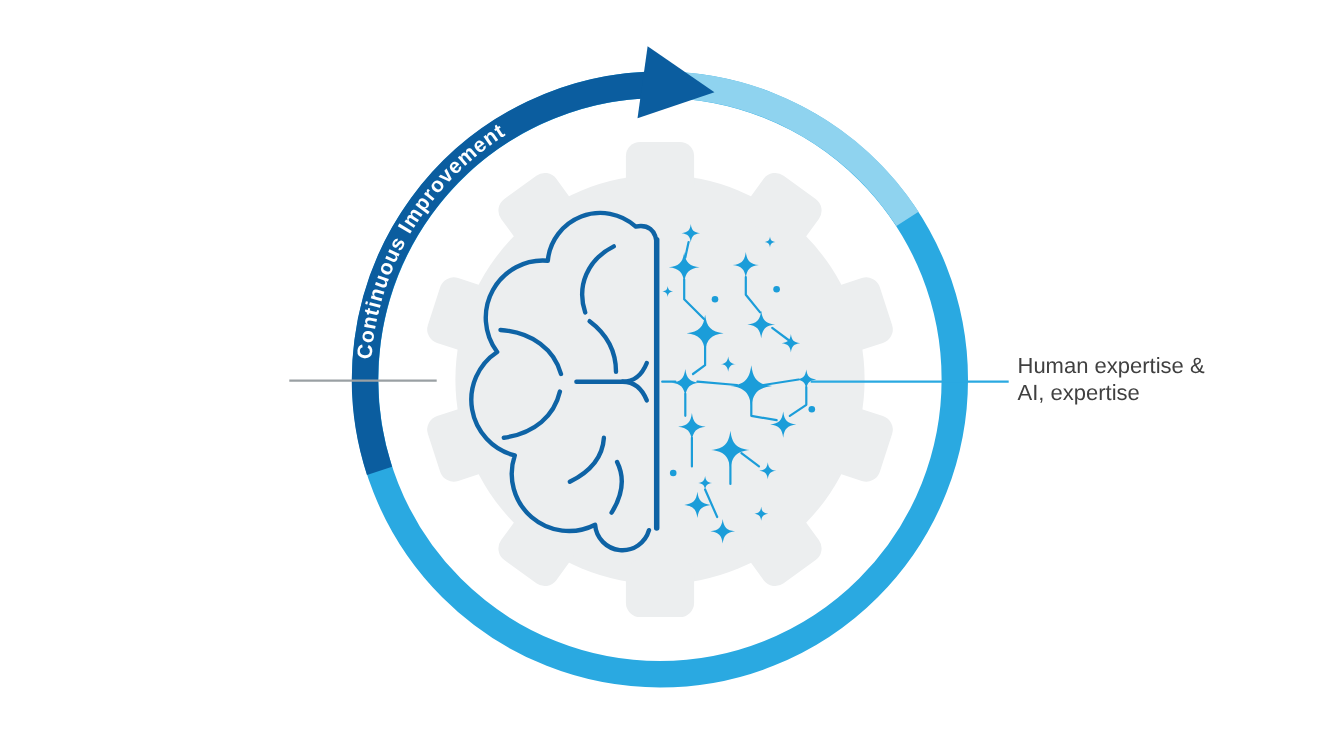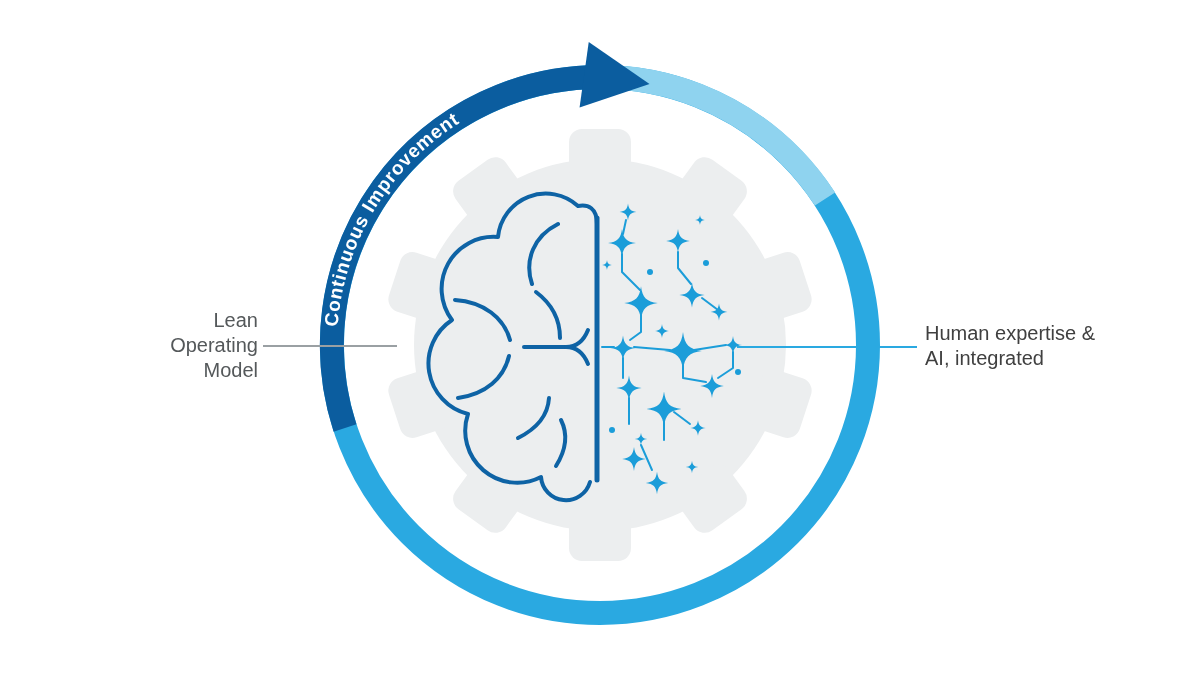--- a/index.html
+++ b/index.html
@@ -124,24 +124,19 @@
           <use href="#sparkle" transform="translate(607 265) scale(0.35)"></use>
           <use href="#sparkle" transform="translate(700 220) scale(0.35)"></use>
         </g>
       </g>
     </g>
 
     <line x1="263" y1="346" x2="397" y2="346" stroke-width="2" stroke="#9aa0a3"></line>
     <line x1="737" y1="347" x2="917" y2="347" stroke-width="2" stroke="#2aa9e1"></line>
   </svg>
 
-  <div class="label label-left" style="color: rgb(84, 88, 90);">
-    <div>Lean</div>
-    <div>Operating</div>
-    <div>Model</div>
-  </div>
 
   <div class="label label-right" style="color: #404040;">
     <div>Human expertise &amp;</div>
-    <div>AI, integrated</div>
+    <div>AI, expertise</div>
   </div>
 
 </div>
 
 </body></html>

